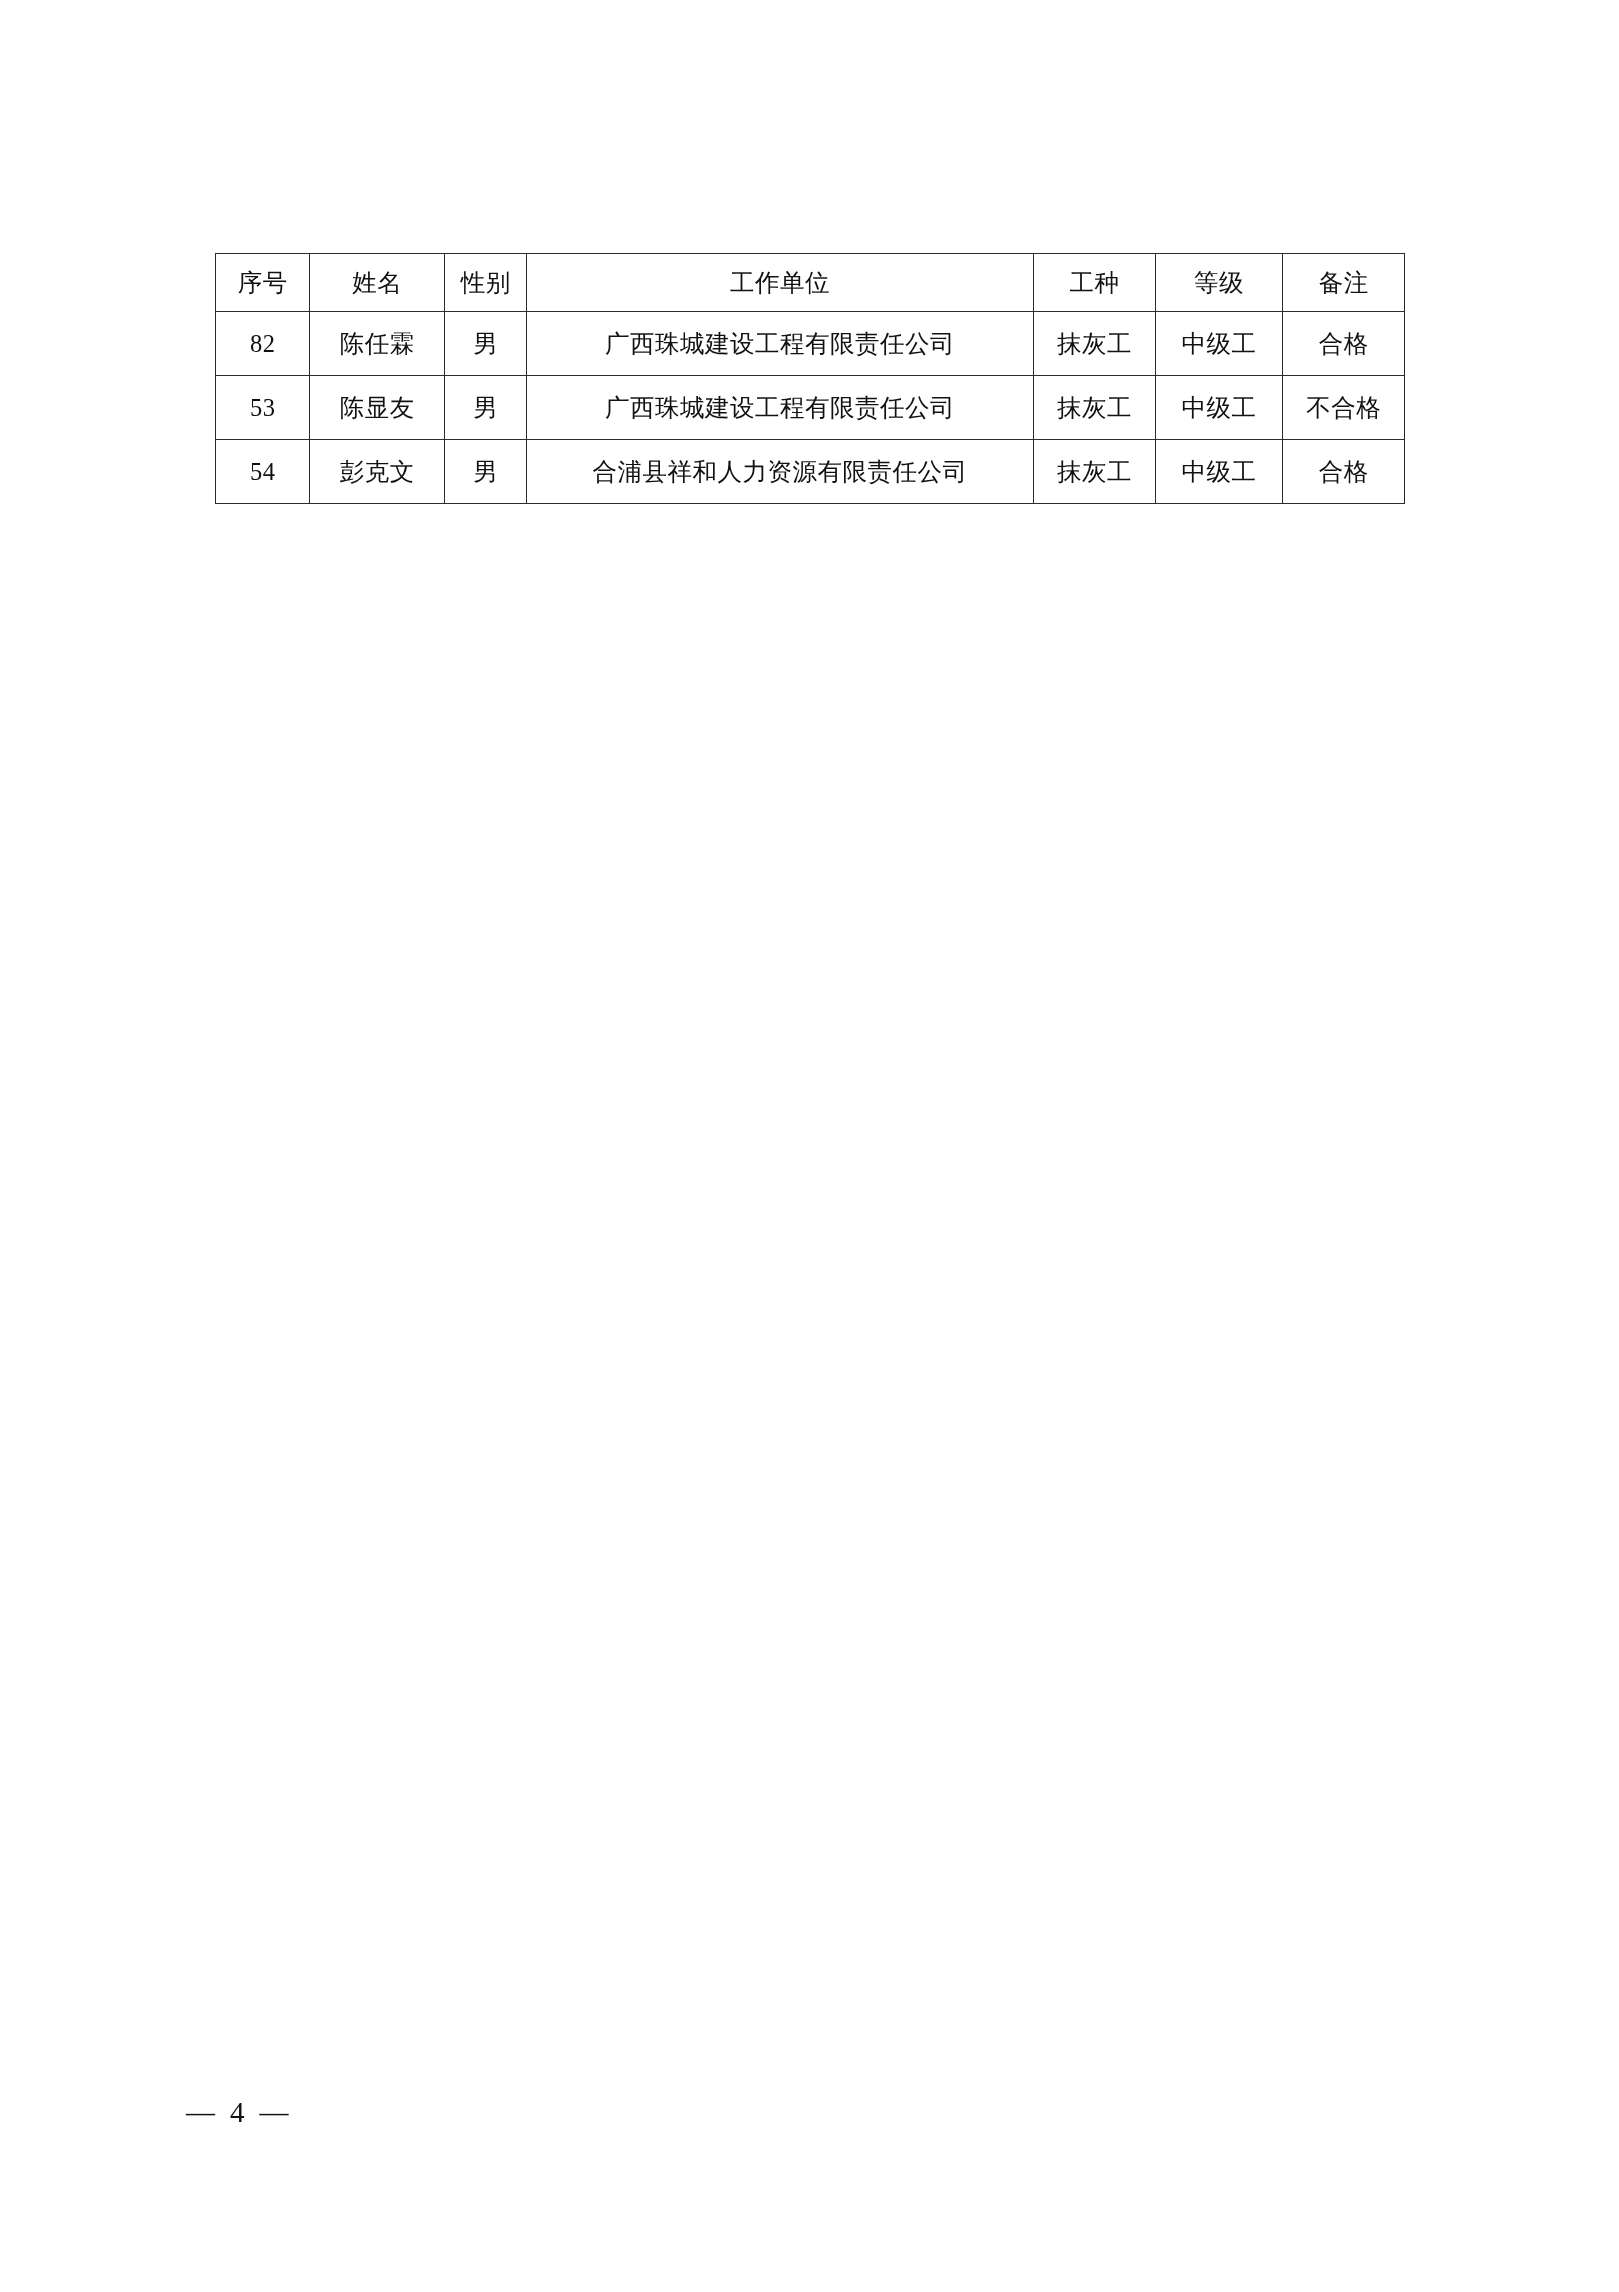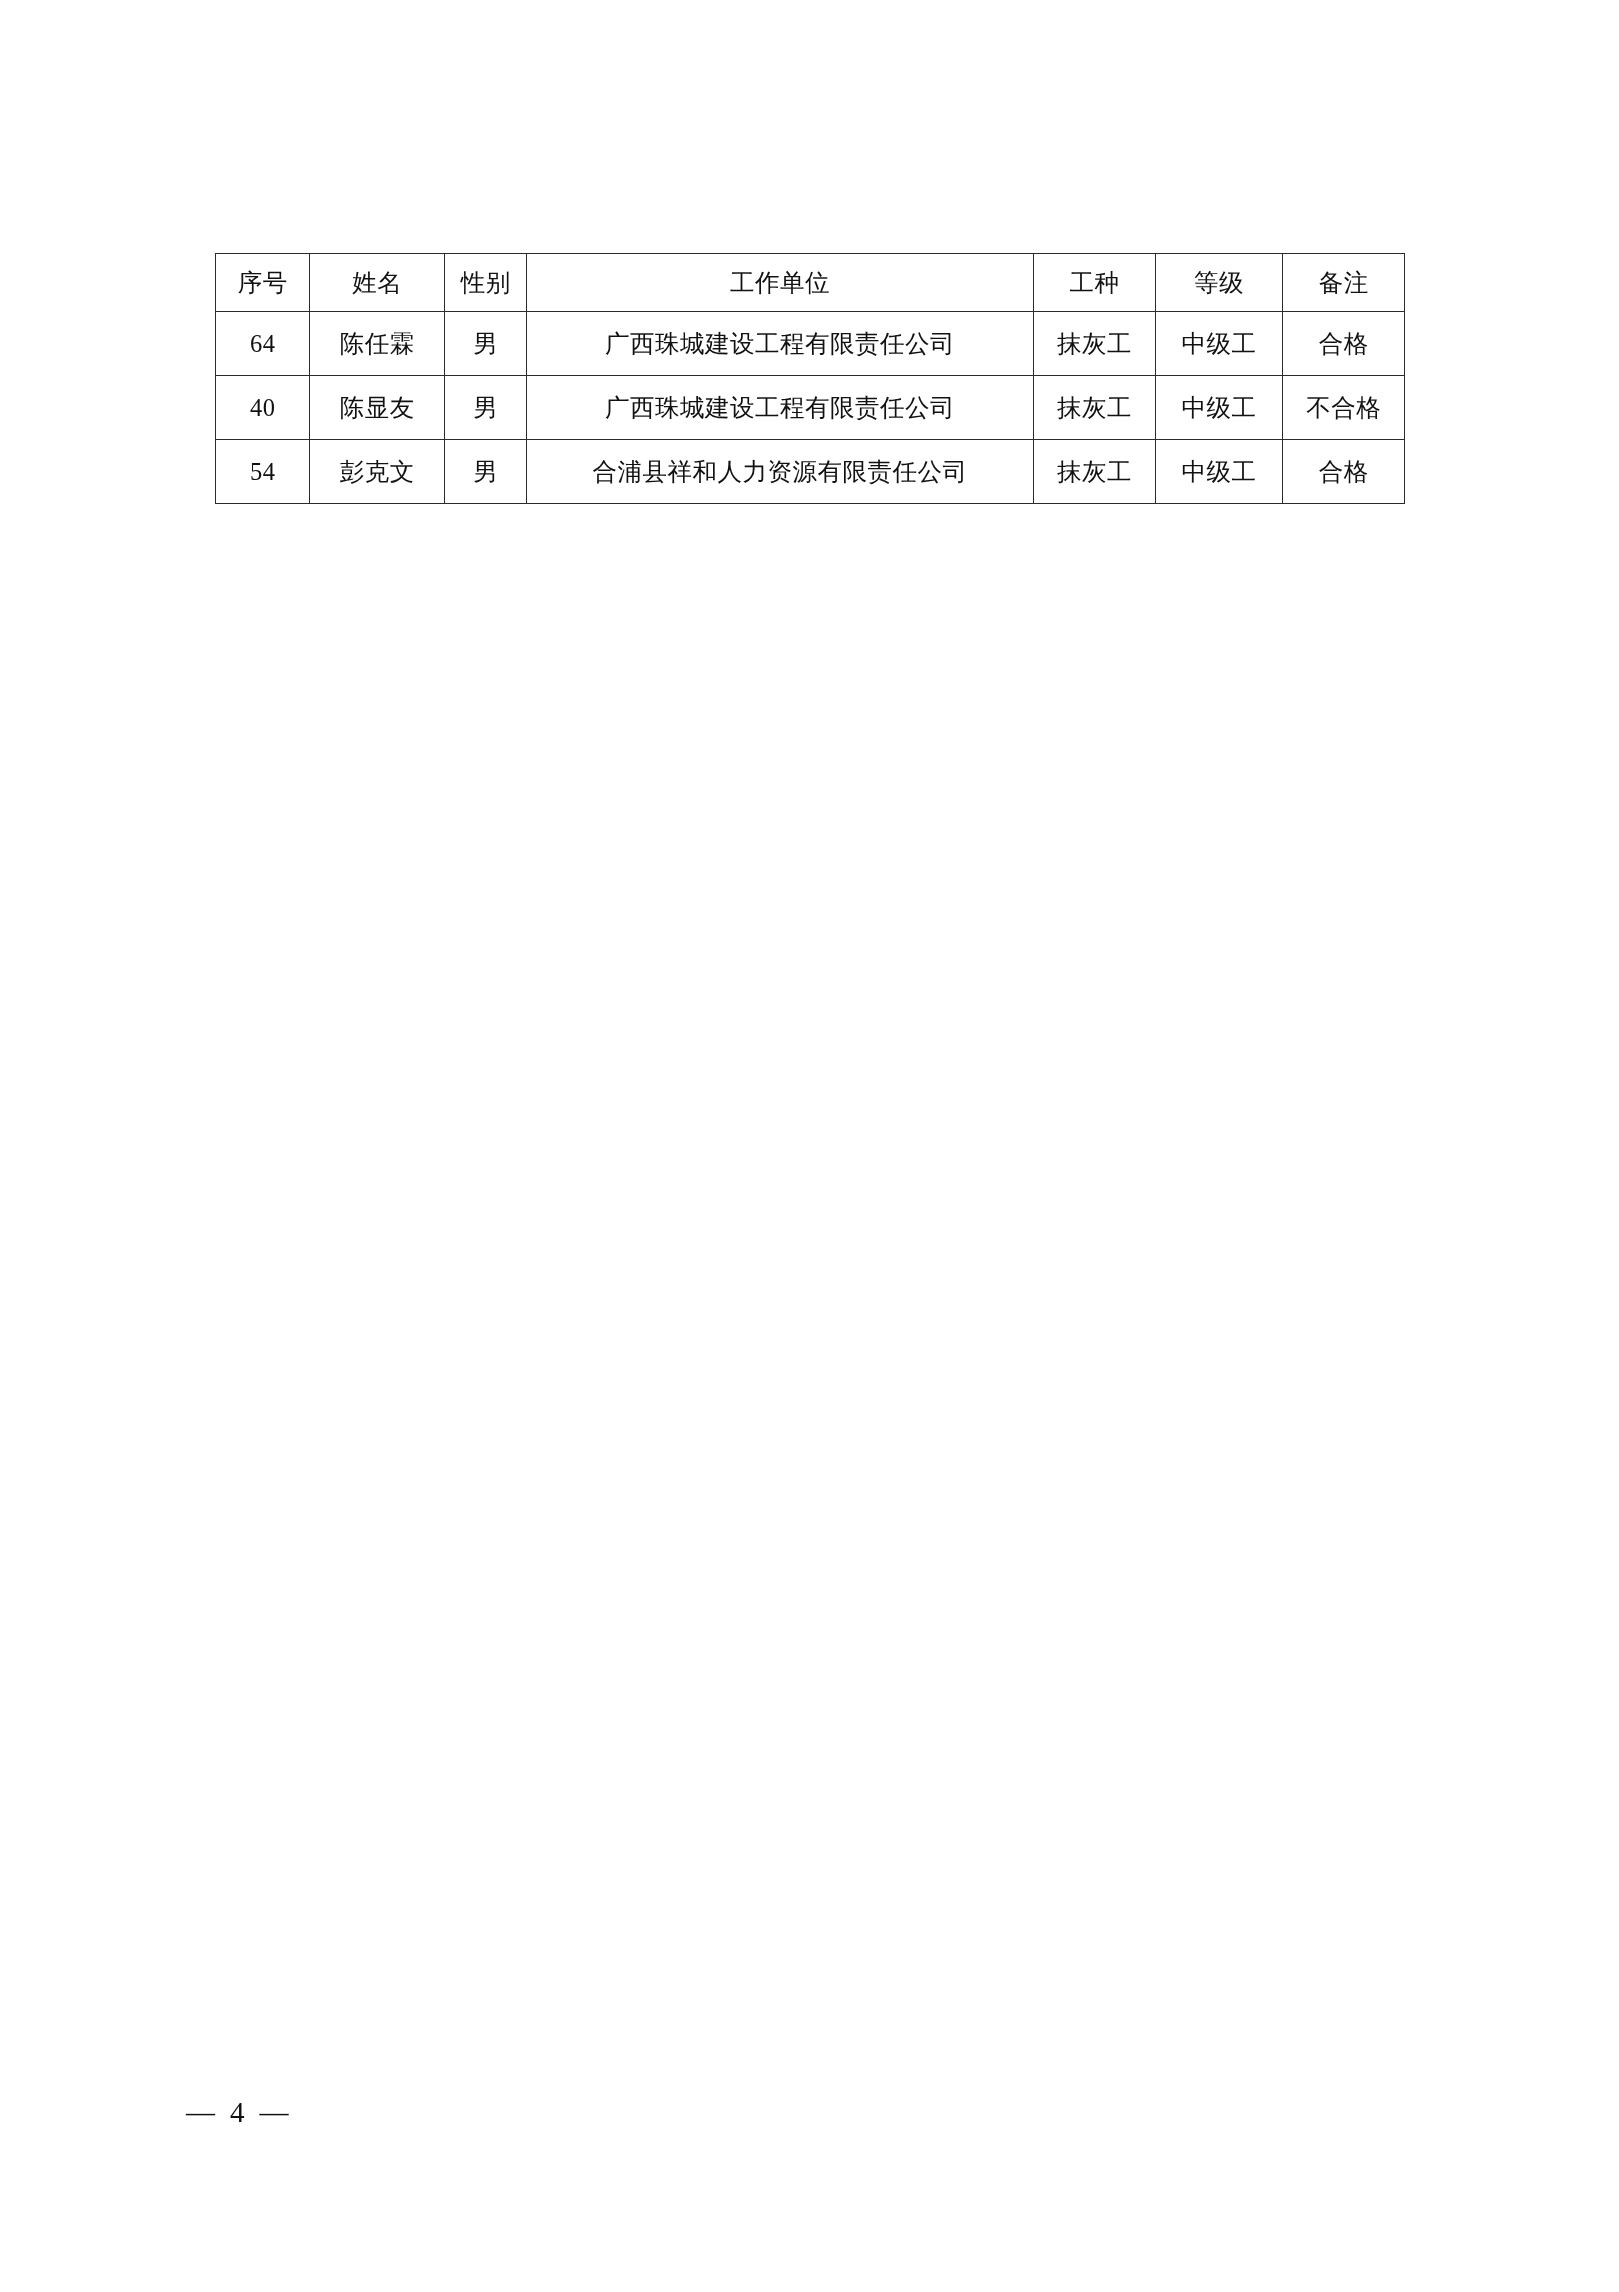--- a/index.html
+++ b/index.html
@@ -103,30 +103,30 @@
           <td class="spaced">姓名</td>
           <td class="spaced">性别</td>
           <td>工作单位</td>
           <td>工种</td>
           <td>等级</td>
           <td>备注</td>
         </tr>
       </thead>
       <tbody>
         <tr>
-          <td class="num">64</td>
+          <td class="num">82</td>
           <td>陈任霖</td>
           <td>男</td>
           <td class="unit-cell">广西珠城建设工程有限责任公司</td>
           <td>抹灰工</td>
           <td>中级工</td>
           <td>合格</td>
         </tr>
         <tr>
-          <td class="num">40</td>
+          <td class="num">53</td>
           <td>陈显友</td>
           <td>男</td>
           <td class="unit-cell">广西珠城建设工程有限责任公司</td>
           <td>抹灰工</td>
           <td>中级工</td>
           <td>不合格</td>
         </tr>
         <tr>
           <td class="num">54</td>
           <td>彭克文</td>

